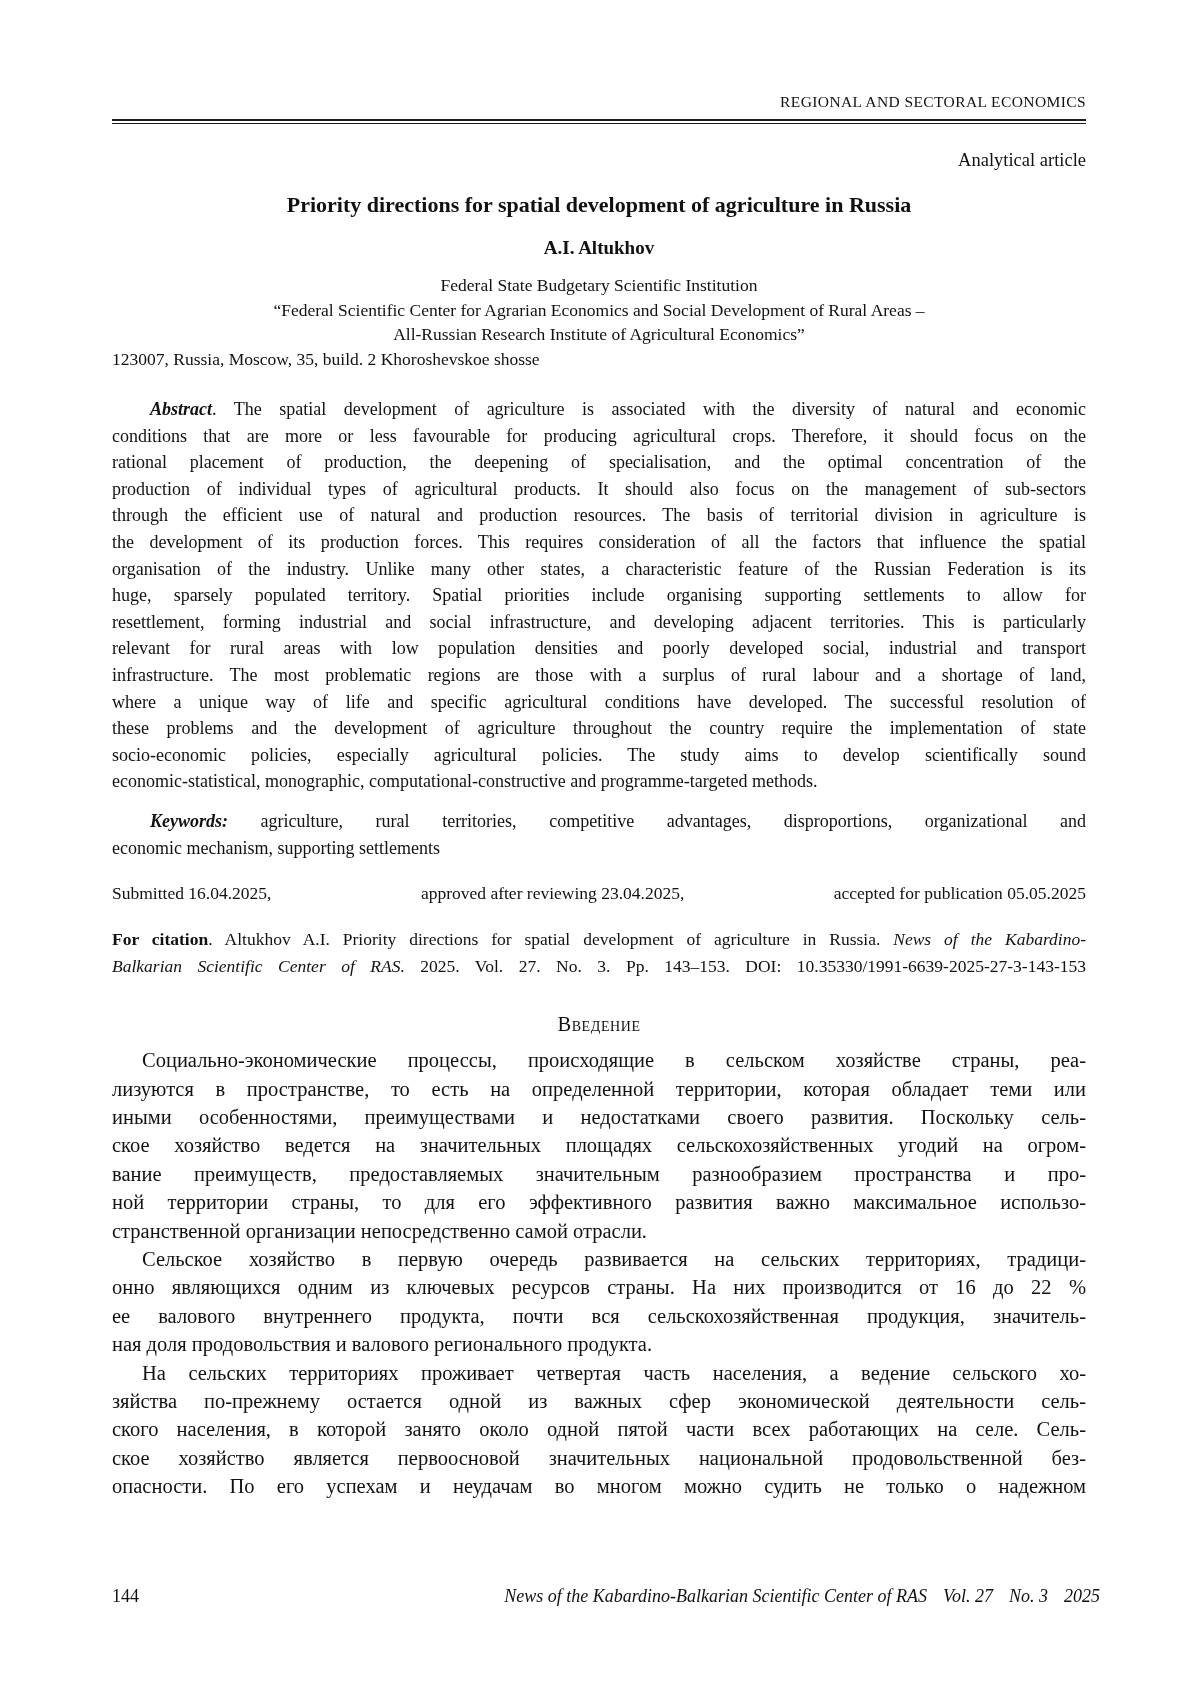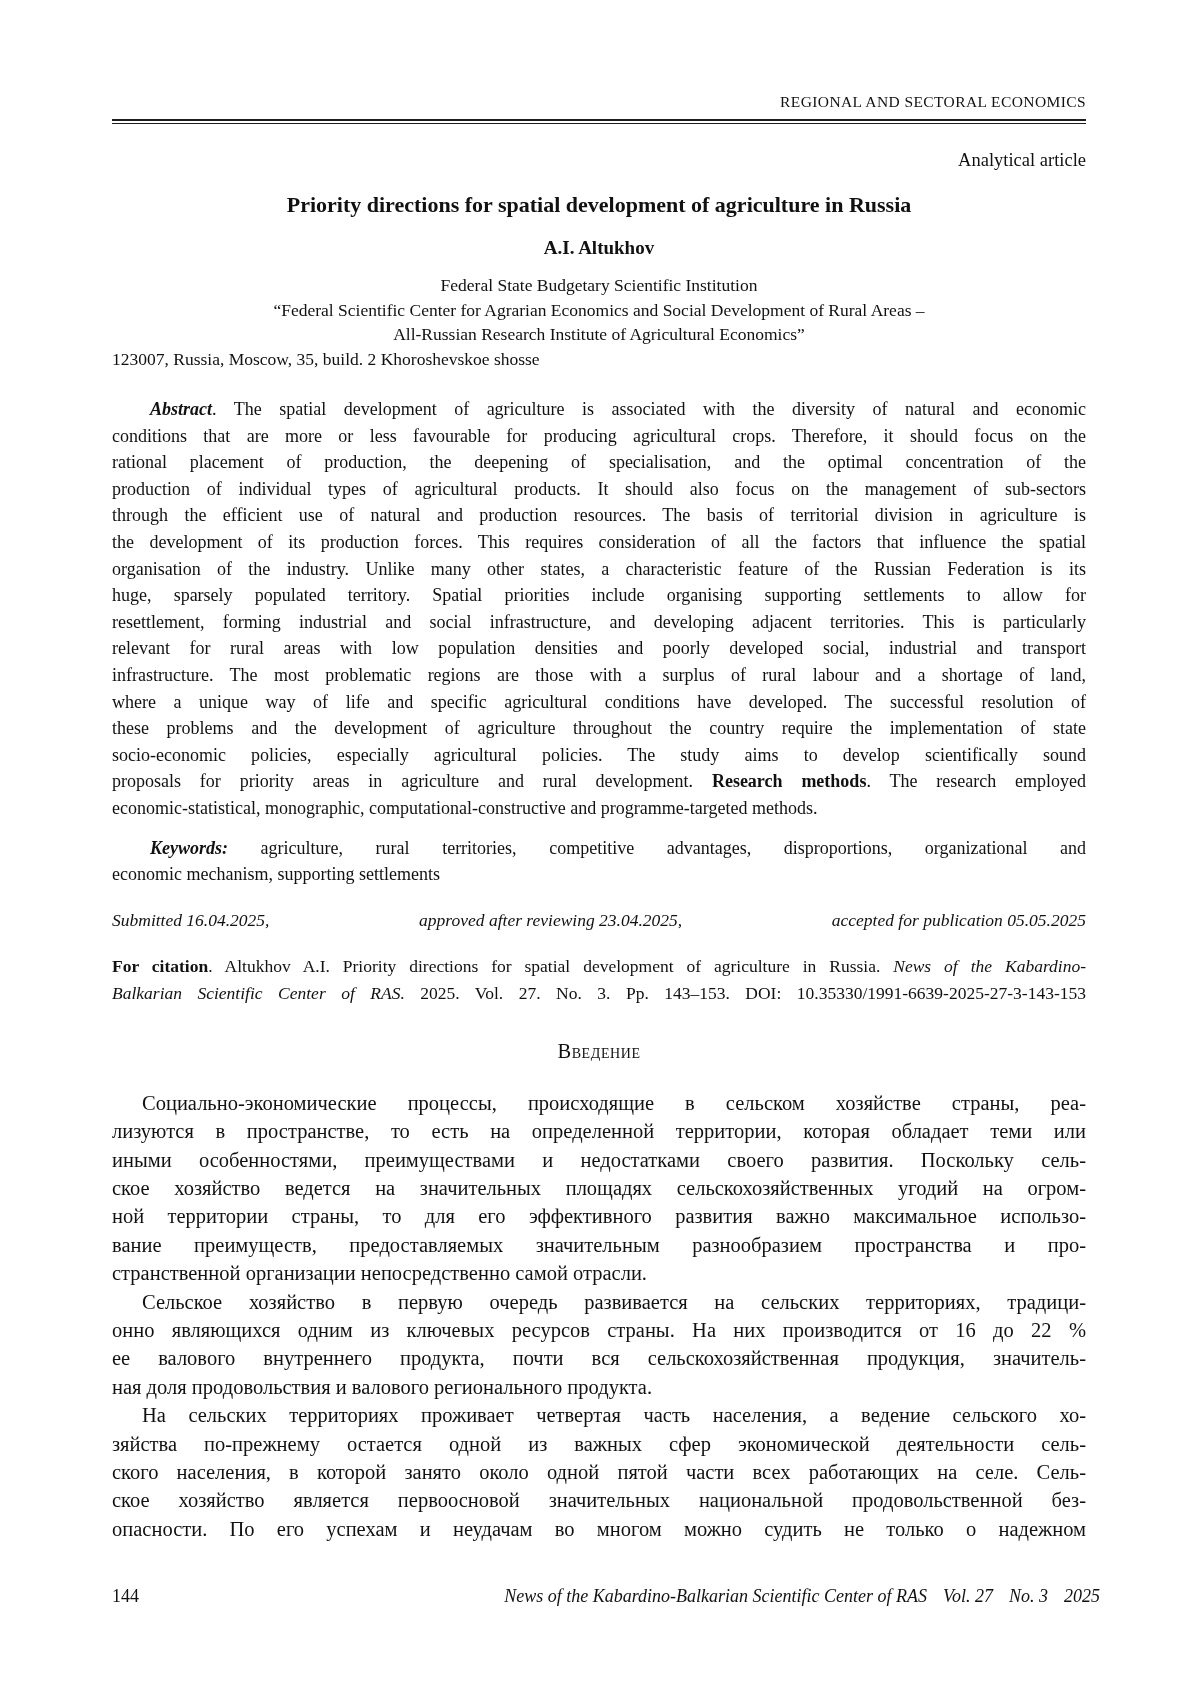--- a/index.html
+++ b/index.html
@@ -16,25 +16,25 @@
   }
   .running-head { text-align:right; font-size:15.5px; letter-spacing:0.4px; line-height:19px; }
   .header-rule { margin-top:8px; height:2px; border-top:2.4px solid #1c1c1c; border-bottom:1.3px solid #1c1c1c; }
   .article-type { margin-top:24px; text-align:right; font-size:18.5px; line-height:24px; }
   .article-title { margin-top:18px; text-align:center; font-weight:bold; font-size:22px; line-height:29px; }
   .author { margin-top:17px; text-align:center; font-weight:bold; font-size:19px; line-height:24px; }
   .affiliation { margin-top:13px; font-size:17.5px; line-height:24.5px; }
   .affiliation .tline { text-align:right; text-align-last:center; text-indent:0; }
   .abstract { margin-top:25px; font-size:18px; line-height:26.6px; }
   .keywords { margin-top:13px; font-size:18px; line-height:26.6px; }
-  .dates { margin-top:21px; display:flex; justify-content:space-between; font-style:italic; font-size:17.5px; line-height:23px; }
+  .dates { margin-top:21px; display:flex; justify-content:space-between; font-size:17.5px; line-height:23px; }
   .citation { margin-top:21px; font-size:17.5px; line-height:27px; }
   .intro-heading { margin-top:31px; text-align:center; font-variant:small-caps; font-size:20.5px; letter-spacing:0.6px; line-height:27px; }
   .body-ru { font-size:20.5px; line-height:28.4px; }
-  .body-ru-first { margin-top:24px; }
+  .body-ru-first { margin-top:8px; }
   .body-ru .tline.indent { text-indent:30px; }
   .tline { text-align:justify; text-align-last:justify; }
   .tline.last { text-align-last:left; }
   .tline.indent { text-indent:38px; }
   .seg-b { font-weight:bold; }
   .seg-i { font-style:italic; }
   .seg-bi { font-weight:bold; font-style:italic; }
   .footer {
     position:absolute; left:112px; right:100px; top:1585px;
     display:flex; justify-content:space-between; align-items:baseline;
@@ -70,21 +70,20 @@
       <div class="tline"><span>through the efficient use of natural and production resources. The basis of territorial division in agriculture is</span></div>
       <div class="tline"><span>the development of its production forces. This requires consideration of all the factors that influence the spatial</span></div>
       <div class="tline"><span>organisation of the industry. Unlike many other states, a characteristic feature of the Russian Federation is its</span></div>
       <div class="tline"><span>huge, sparsely populated territory. Spatial priorities include organising supporting settlements to allow for</span></div>
       <div class="tline"><span>resettlement, forming industrial and social infrastructure, and developing adjacent territories. This is particularly</span></div>
       <div class="tline"><span>relevant for rural areas with low population densities and poorly developed social, industrial and transport</span></div>
       <div class="tline"><span>infrastructure. The most problematic regions are those with a surplus of rural labour and a shortage of land,</span></div>
       <div class="tline"><span>where a unique way of life and specific agricultural conditions have developed. The successful resolution of</span></div>
       <div class="tline"><span>these problems and the development of agriculture throughout the country require the implementation of state</span></div>
       <div class="tline"><span>socio-economic policies, especially agricultural policies. The study aims to develop scientifically sound</span></div>
-      <div class="tline"><span>proposals for priority areas in agriculture and rural development. </span><span class="seg-b">Research methods</span><span>. The research employed</span></div>
       <div class="tline last"><span>economic-statistical, monographic, computational-constructive and programme-targeted methods.</span></div>
     </div>
 
   <div class="keywords">
       <div class="tline indent"><span class="seg-bi">Keywords:</span><span> agriculture, rural territories, competitive advantages, disproportions, organizational and</span></div>
       <div class="tline last"><span>economic mechanism, supporting settlements</span></div>
     </div>
 
   <div class="dates">
     <span>Submitted  16.04.2025,</span>
@@ -97,22 +96,22 @@
       <div class="tline"><span class="seg-i">Balkarian Scientific Center of RAS.</span><span> 2025. Vol. 27. No. 3. Pp. 143–153. DOI: 10.35330/1991-6639-2025-27-3-143-153</span></div>
     </div>
 
   <div class="intro-heading">Введение</div>
 
   <div class="body-ru body-ru-first">
       <div class="tline indent"><span>Социально-экономические процессы, происходящие в сельском хозяйстве страны, реа-</span></div>
       <div class="tline"><span>лизуются в пространстве, то есть на определенной территории, которая обладает теми или</span></div>
       <div class="tline"><span>иными особенностями, преимуществами и недостатками своего развития. Поскольку сель-</span></div>
       <div class="tline"><span>ское хозяйство ведется на значительных площадях сельскохозяйственных угодий на огром-</span></div>
+      <div class="tline"><span>вание преимуществ, предоставляемых значительным разнообразием пространства и про-</span></div>
       <div class="tline"><span>ной территории страны, то для его эффективного развития важно максимальное использо-</span></div>
-      <div class="tline"><span>вание преимуществ, предоставляемых значительным разнообразием пространства и про-</span></div>
       <div class="tline last"><span>странственной организации непосредственно самой отрасли.</span></div>
     </div>
   <div class="body-ru">
       <div class="tline indent"><span>Сельское хозяйство в первую очередь развивается на сельских территориях, традици-</span></div>
       <div class="tline"><span>онно являющихся одним из ключевых ресурсов страны. На них производится от 16 до 22 %</span></div>
       <div class="tline"><span>ее валового внутреннего продукта, почти вся сельскохозяйственная продукция, значитель-</span></div>
       <div class="tline last"><span>ная доля продовольствия и валового регионального продукта.</span></div>
     </div>
   <div class="body-ru">
       <div class="tline indent"><span>На сельских территориях проживает четвертая часть населения, а ведение сельского хо-</span></div>

